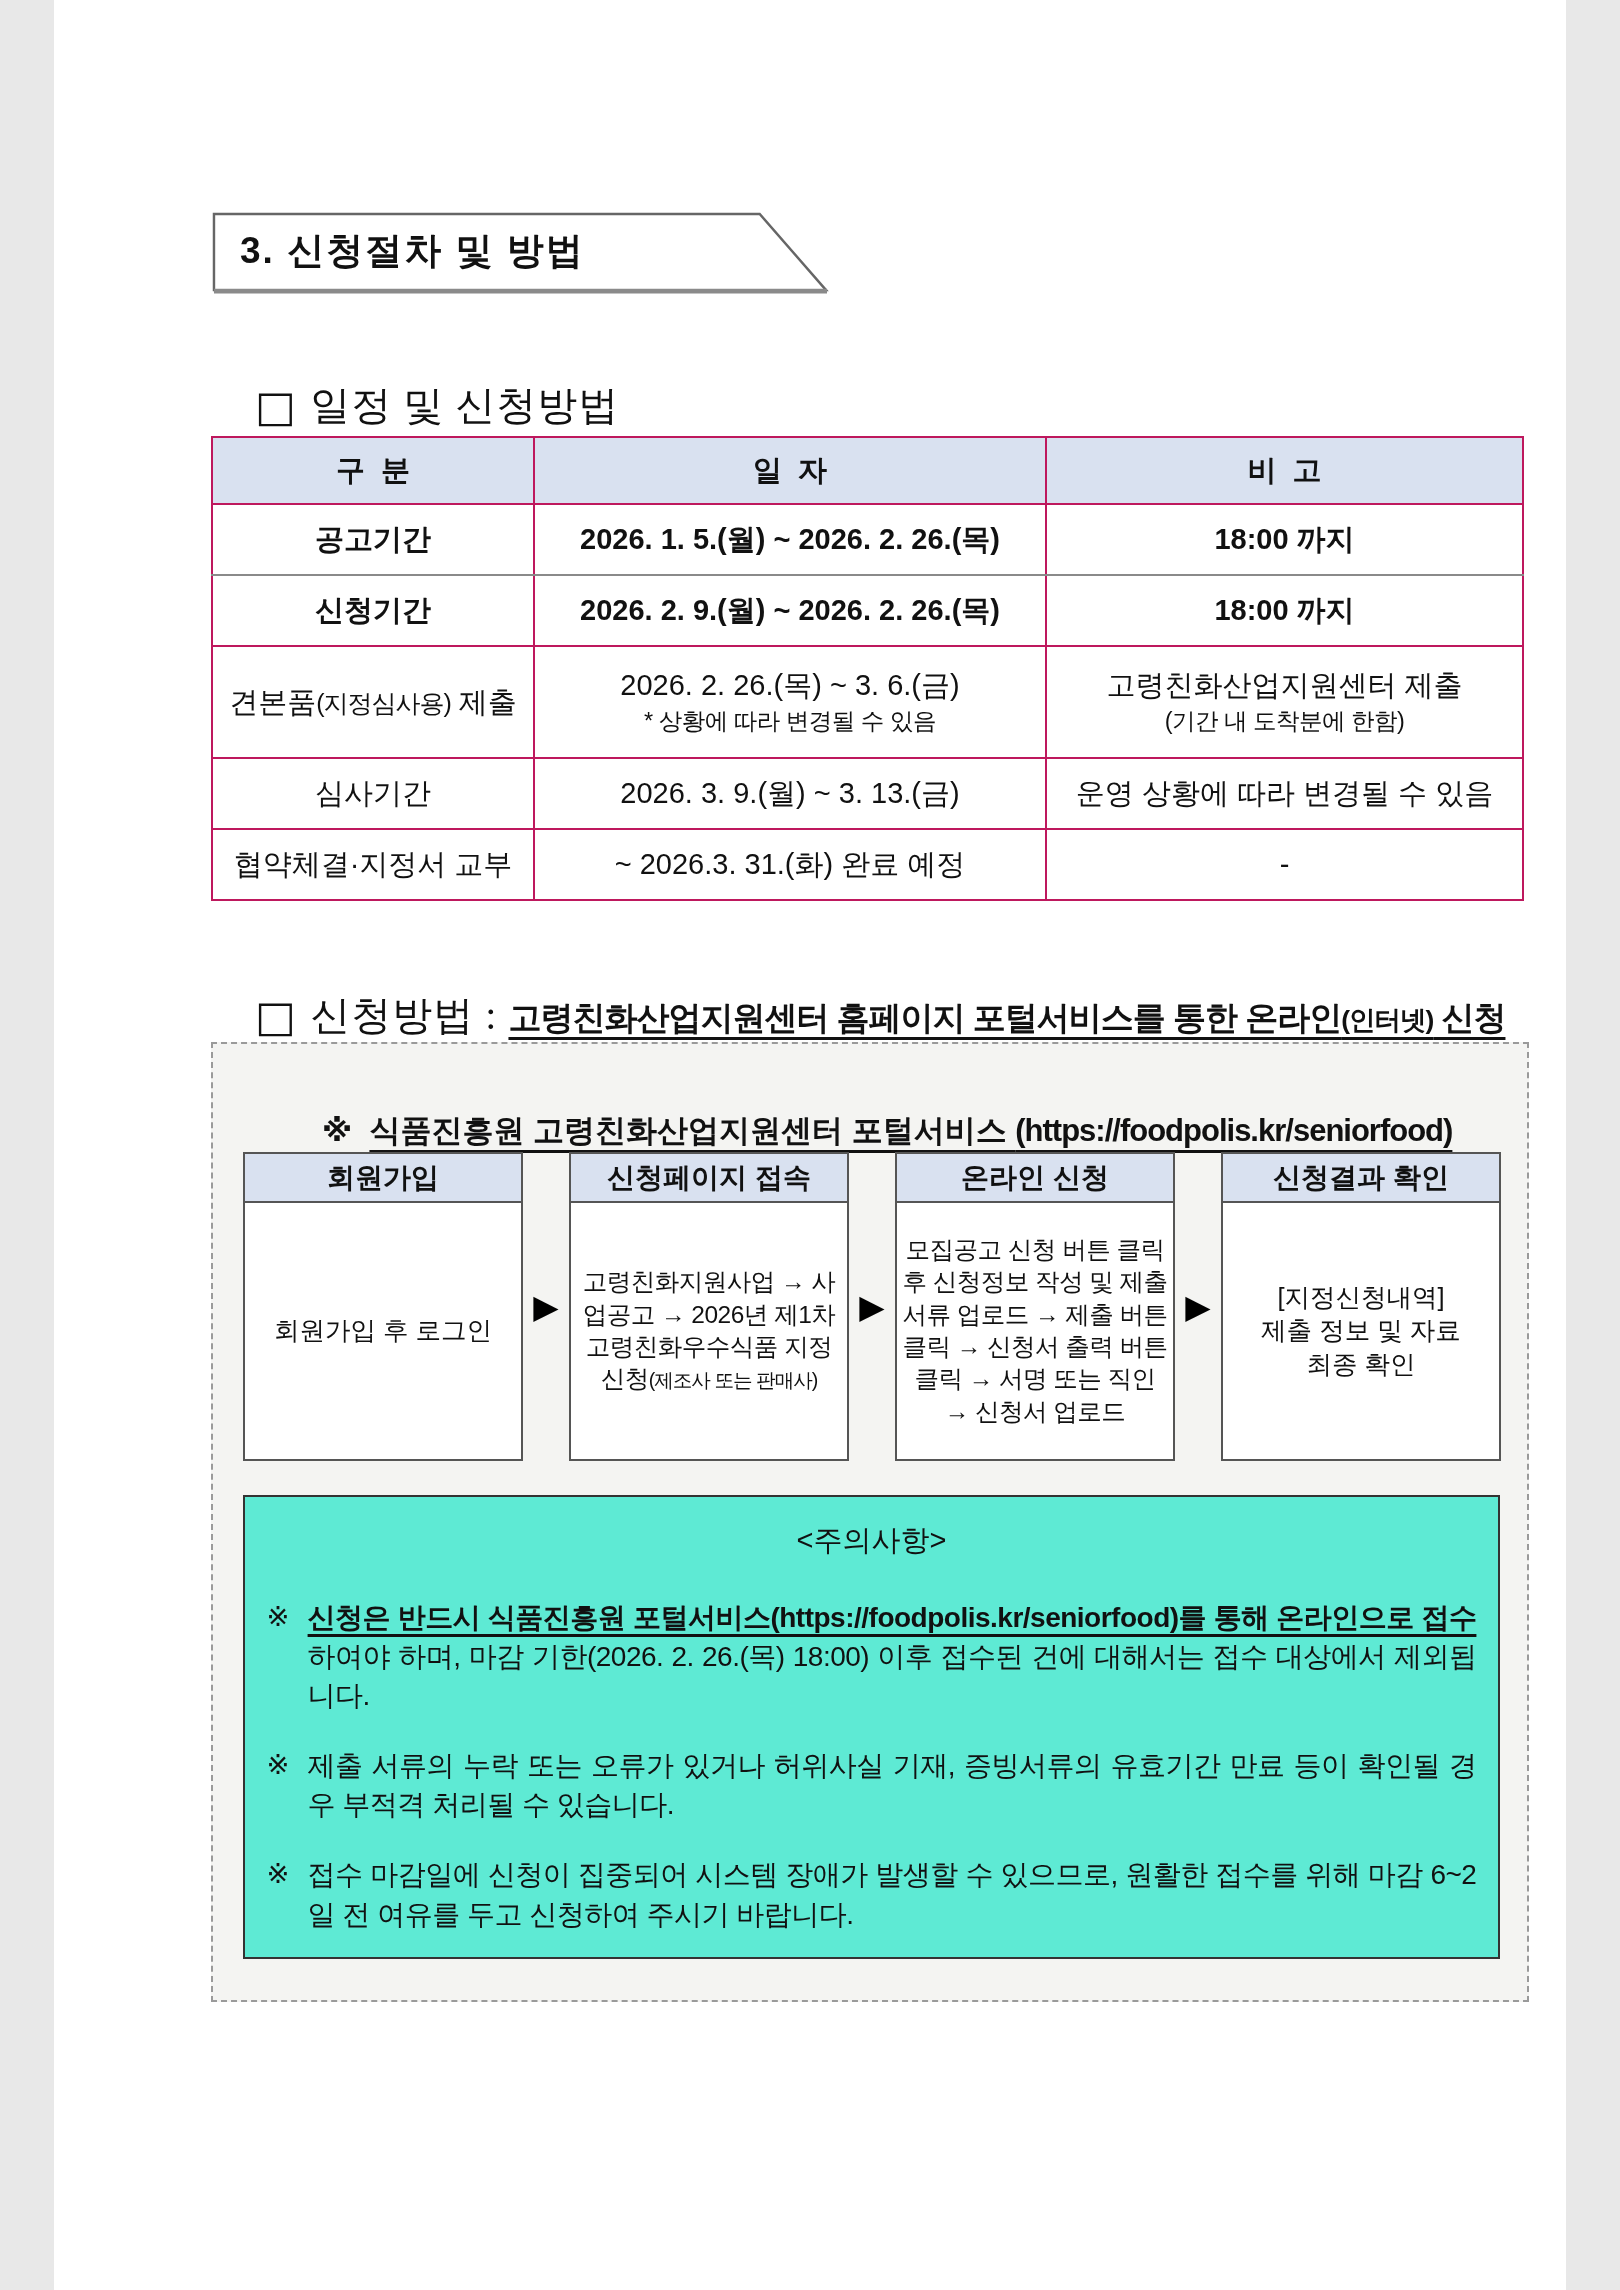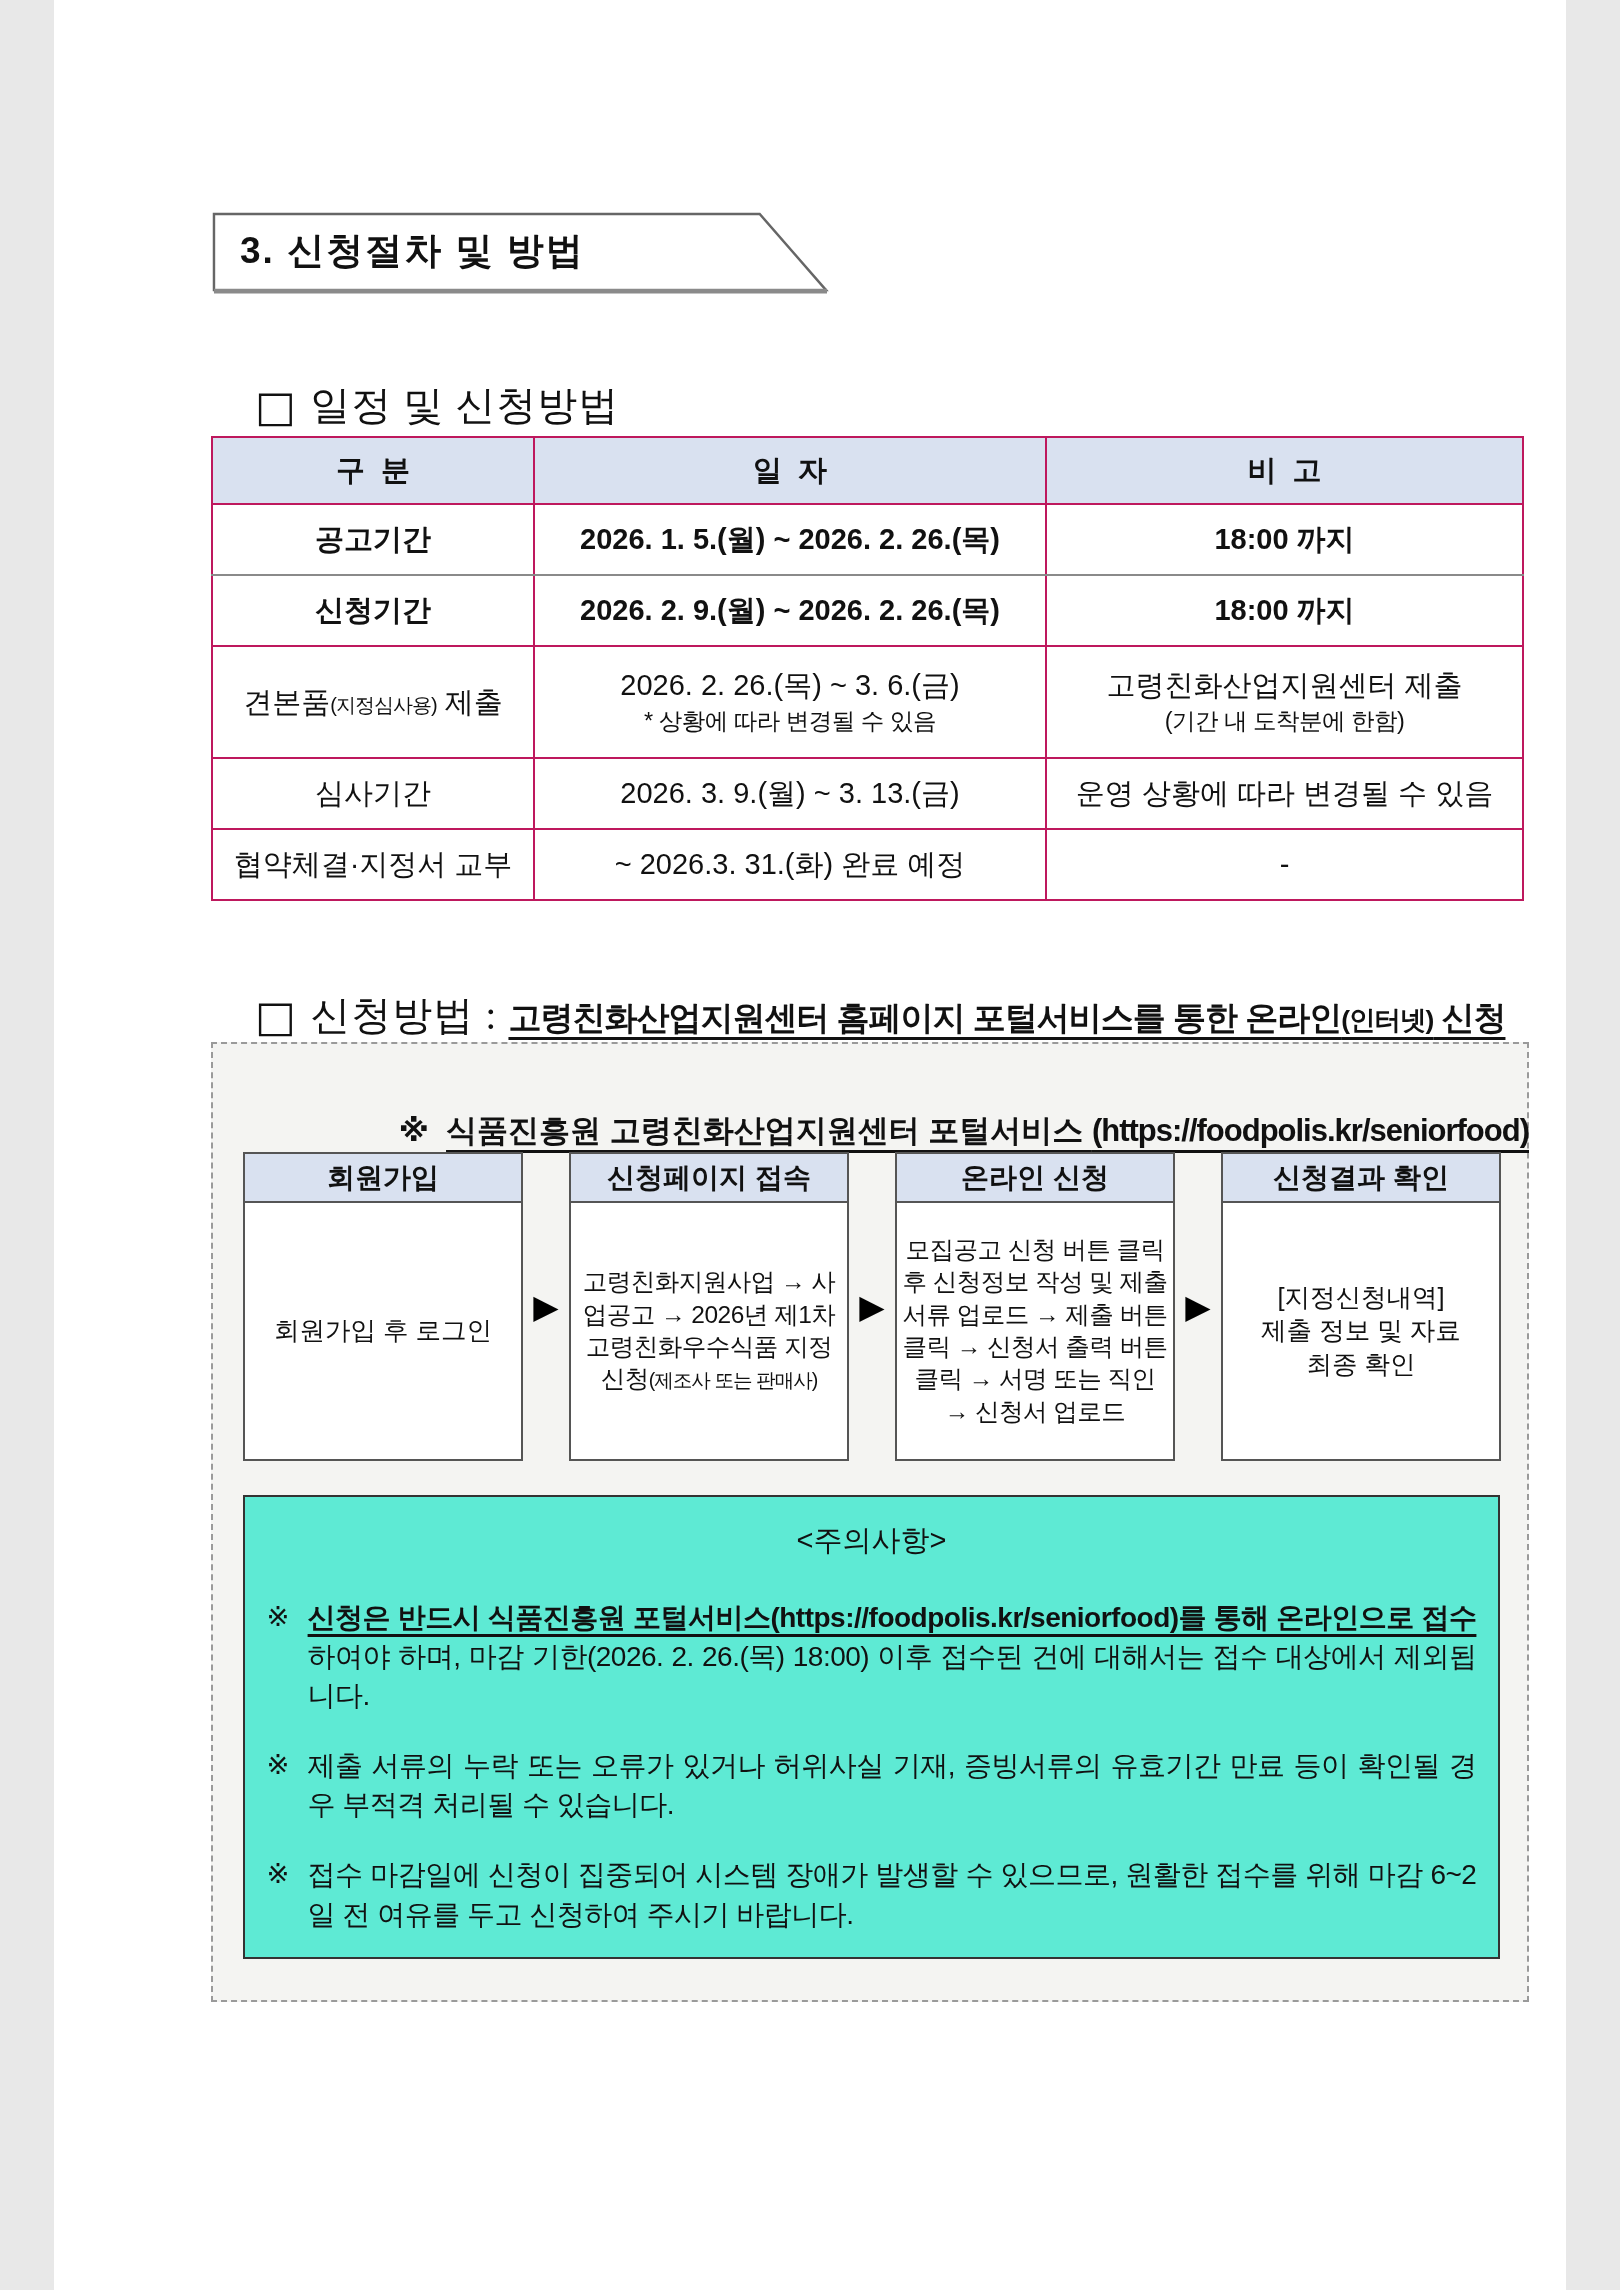--- a/index.html
+++ b/index.html
@@ -50,30 +50,30 @@
   }
   table.schedule { border-top:2.9px solid #1a1a1a; }
   table.schedule th {
     background:#d9e1f0; font-weight:bold; height:65px; white-space:pre;
   }
   tr.r-std  td { height:69px; }
   tr.r-tall td { height:110px; }
   tr.r1 td { border-bottom:2.9px solid #8a8a8a; }
   .b { font-weight:bold; }
   .cell-sub { display:block; font-size:23.5px; letter-spacing:-0.5px; margin-top:3.9px; }
-  .label-small { font-size:20px; letter-spacing:-1px; }
+  .label-small { font-size:25px; letter-spacing:-1px; }
 
   
   .portal-panel {
     position:absolute; left:157px; top:1042px; width:1318px; height:960px;
     background:#f4f4f2; border:2px dashed #9a9a9a; box-sizing:border-box;
   }
   .portal-heading {
     position:absolute; left:157px; top:1074px; width:1318px;
-    text-align:right; font-size:31px; font-weight:600; white-space:pre;
+    text-align:center; font-size:31px; font-weight:600; white-space:pre;
   }
   .portal-heading .uline {
     text-decoration:underline; text-decoration-thickness:2.5px; text-underline-offset:8.8px;
   }
   .portal-heading .url { font-weight:bold; letter-spacing:-1px; }
 
   
   .process-row {
     position:absolute; left:189px; top:1152px; width:1265px; height:309px;
     display:flex; align-items:stretch;

